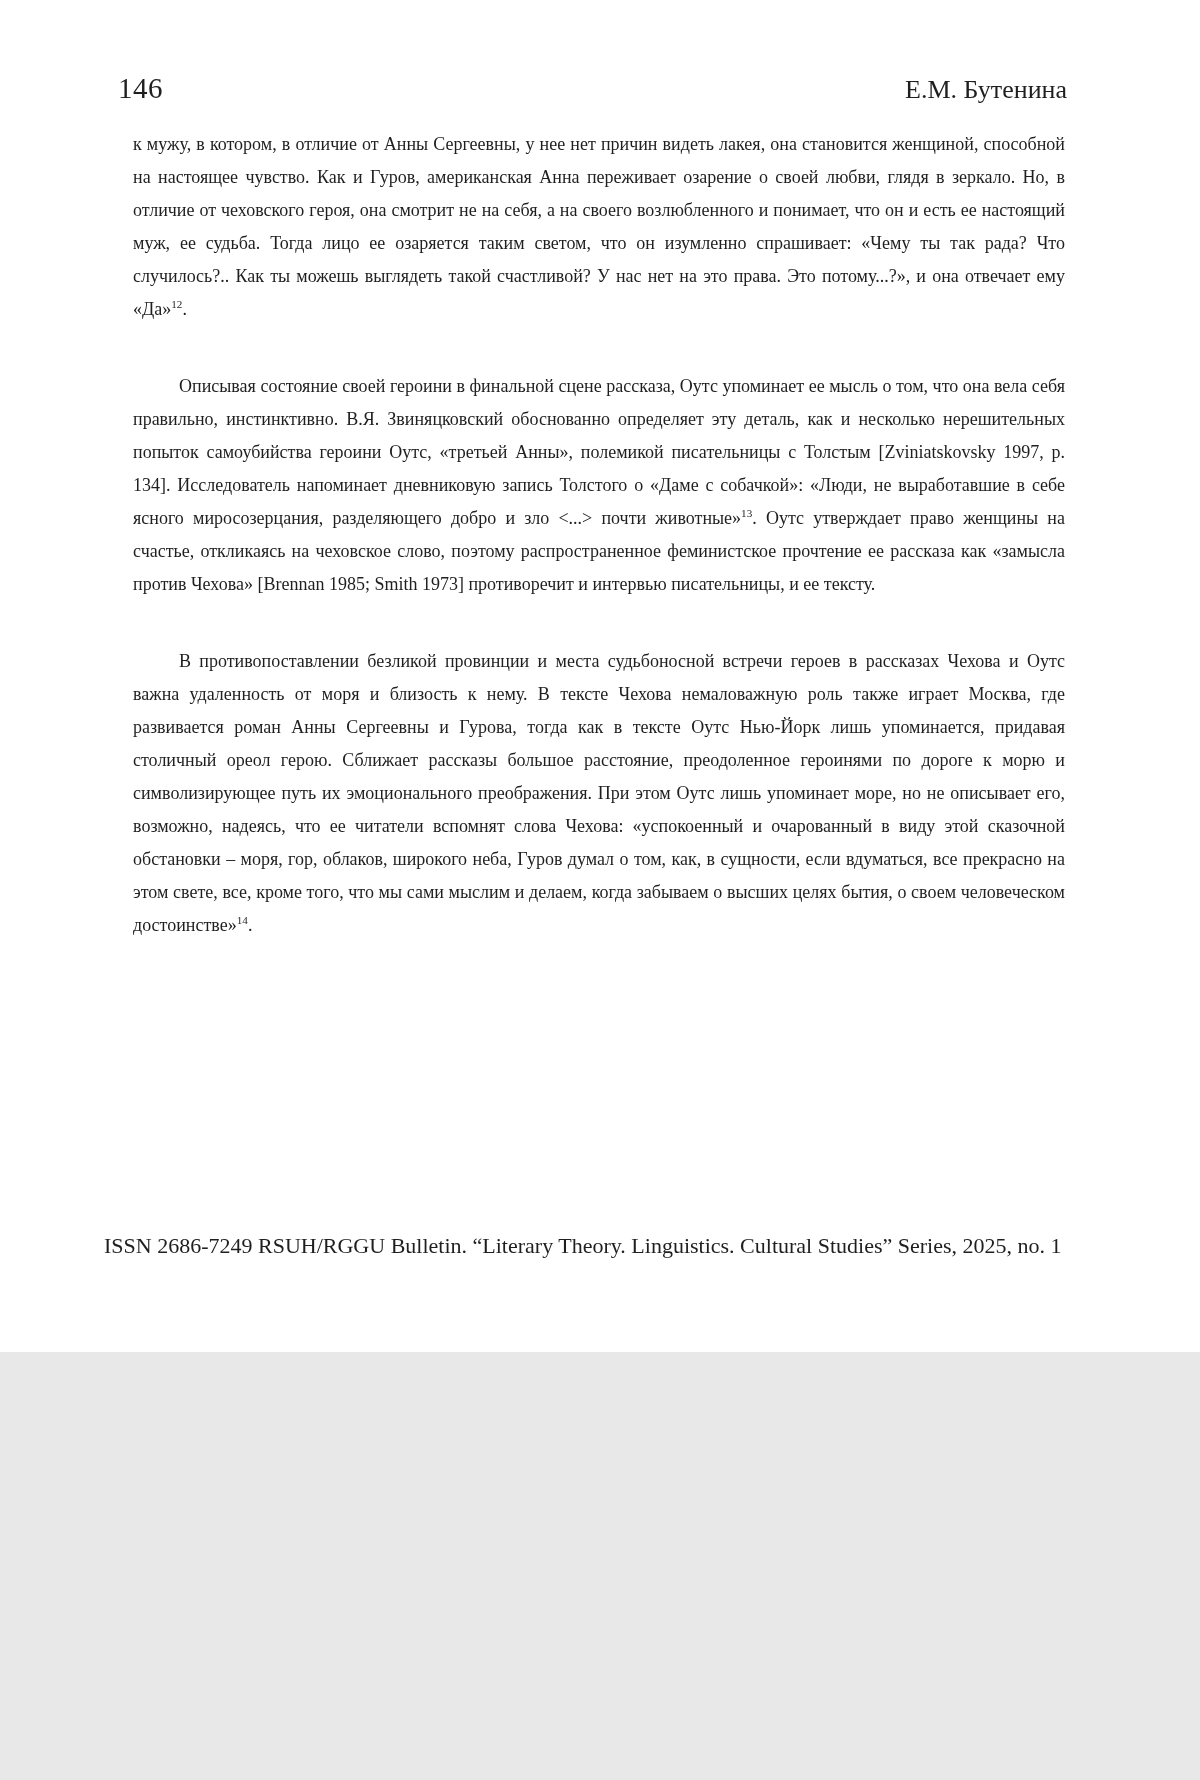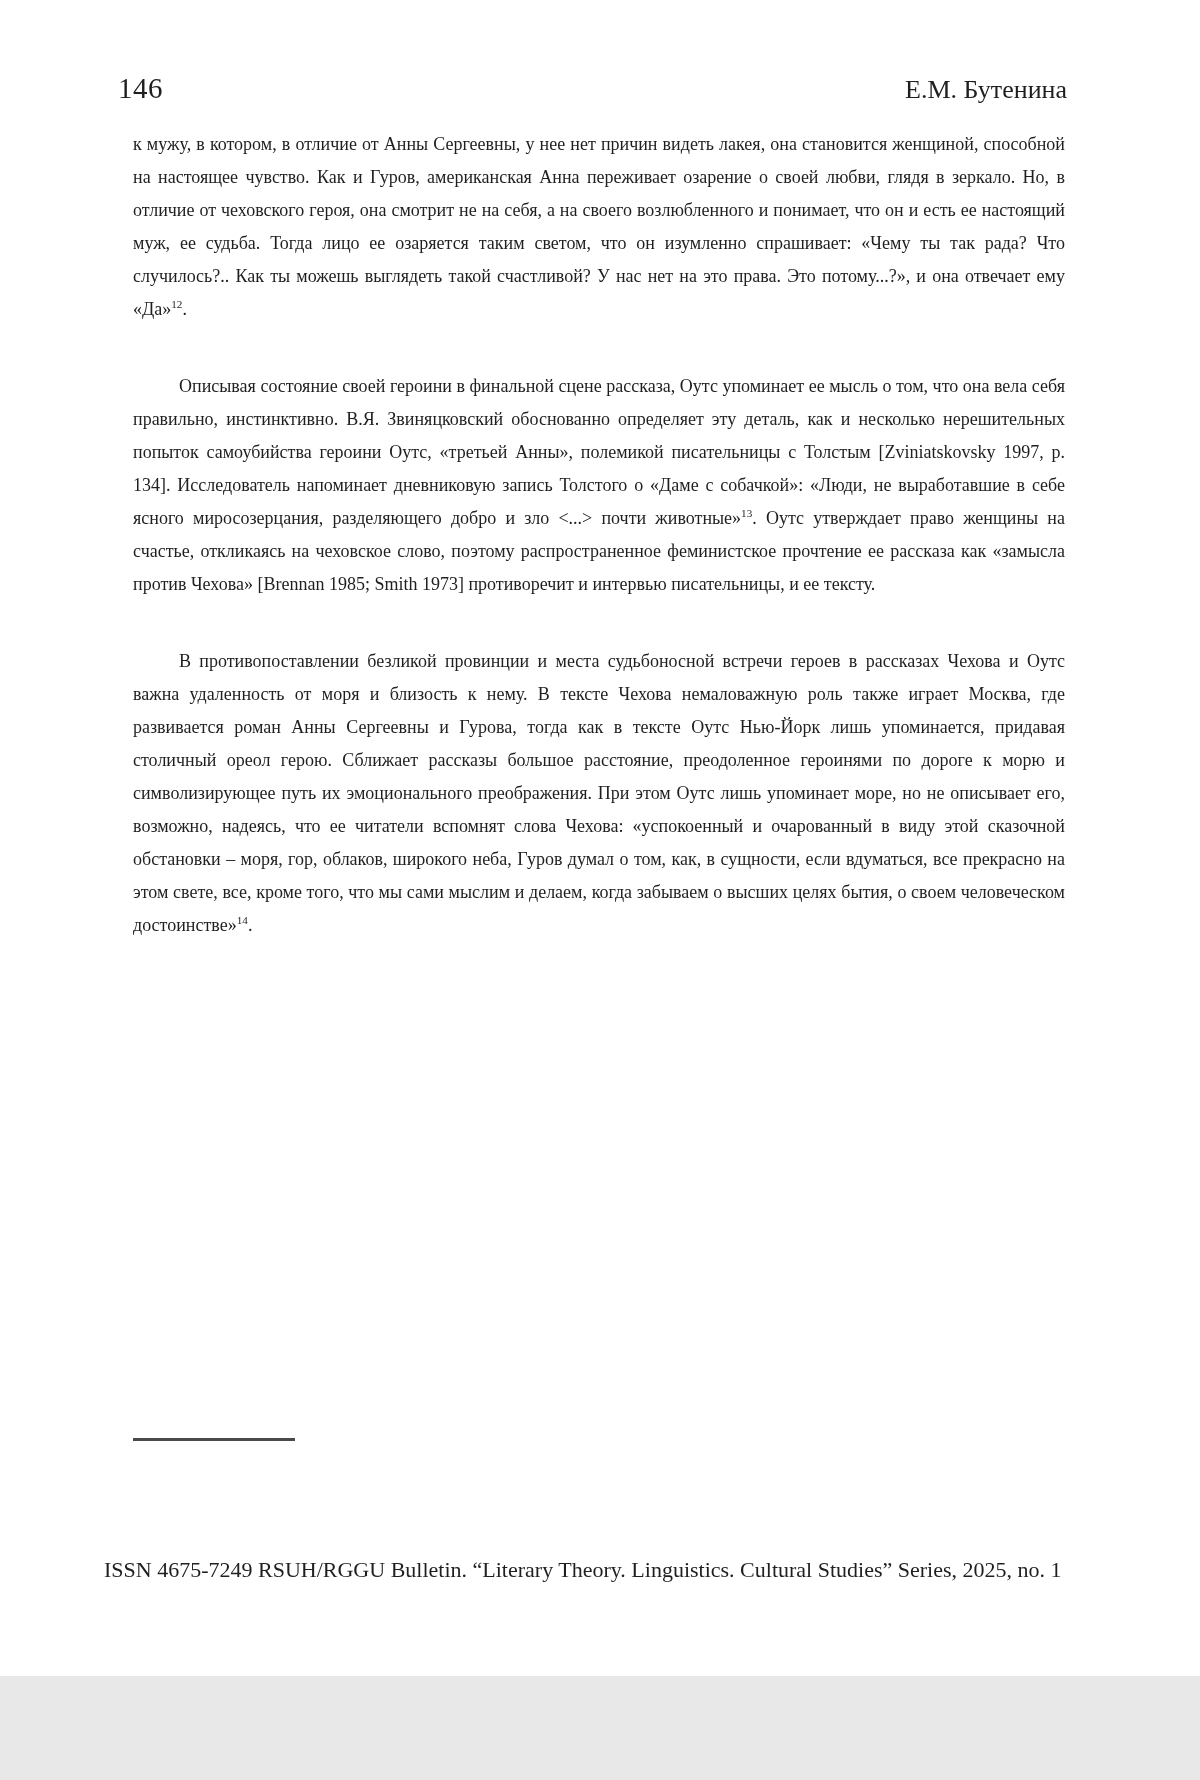--- a/index.html
+++ b/index.html
@@ -3,21 +3,21 @@
 <meta charset="utf-8">
 <style>
   html, body {
     margin: 0;
     padding: 0;
     background: #e8e8e8;
   }
   .page {
     position: relative;
     width: 1200px;
-    height: 1676px;
+    height: 1352px;
     margin: 0 auto;
     background: #ffffff;
     color: #1f1f1f;
     font-family: "Liberation Serif", "DejaVu Serif", serif;
     overflow: hidden;
     box-sizing: border-box;
   }
   .running-header {
     position: absolute;
     top: 72px;
@@ -105,16 +105,16 @@
       <p class="para indent">В противопоставлении безликой провинции и места судьбоносной встречи героев в рассказах Чехова и Оутс важна удаленность от моря и близость к нему. В тексте Чехова немаловажную роль также играет Москва, где развивается роман Анны Сергеевны и Гурова, тогда как в тексте Оутс Нью-Йорк лишь упоминается, придавая столичный ореол герою. Сближает рассказы большое расстояние, преодоленное героинями по дороге к морю и символизирующее путь их эмоционального преображения. При этом Оутс лишь упоминает море, но не описывает его, возможно, надеясь, что ее читатели вспомнят слова Чехова: «успокоенный и очарованный в виду этой сказочной обстановки – моря, гор, облаков, широкого неба, Гуров думал о том, как, в сущности, если вдуматься, все прекрасно на этом свете, все, кроме того, что мы сами мыслим и делаем, когда забываем о высших целях бытия, о своем человеческом достоинстве»<sup>14</sup>.</p>
     </main>
 
   <section class="footnotes">
     <div class="fn-rule"></div>
     <div id="footnotes-container">
       </div>
   </section>
 
   <footer class="page-footer">
-    <span>ISSN 4675-7249 RSUH/RGGU Bulletin. “Literary Theory. Linguistics. Cultural Studies” Series, 2025, no. 1</span>
+    <span>ISSN 2686-7249 RSUH/RGGU Bulletin. “Literary Theory. Linguistics. Cultural Studies” Series, 2025, no. 1</span>
   </footer>
 
 </div>
 
 </body></html>

